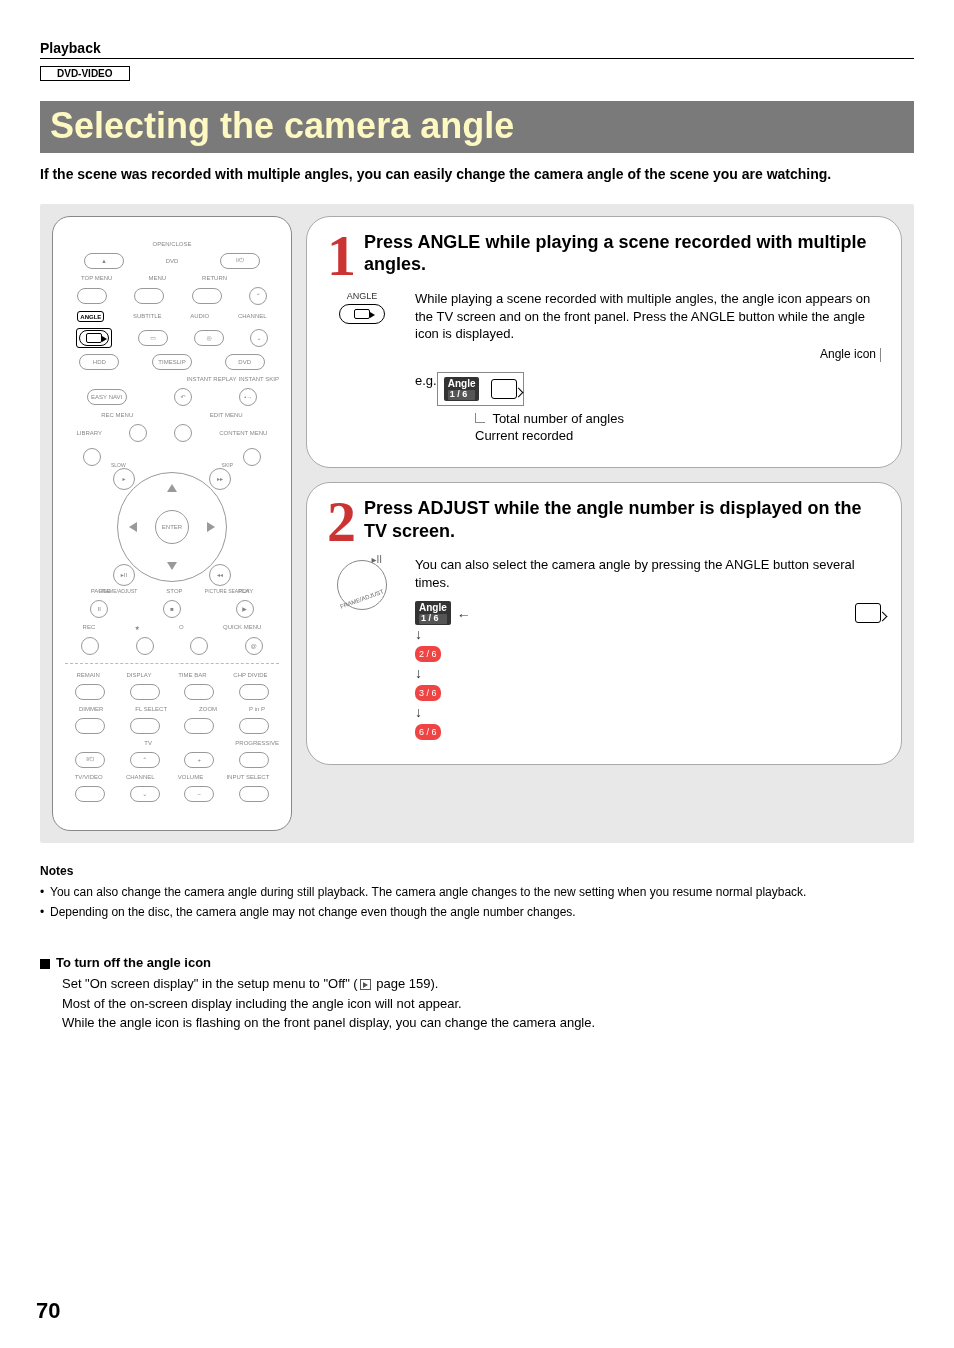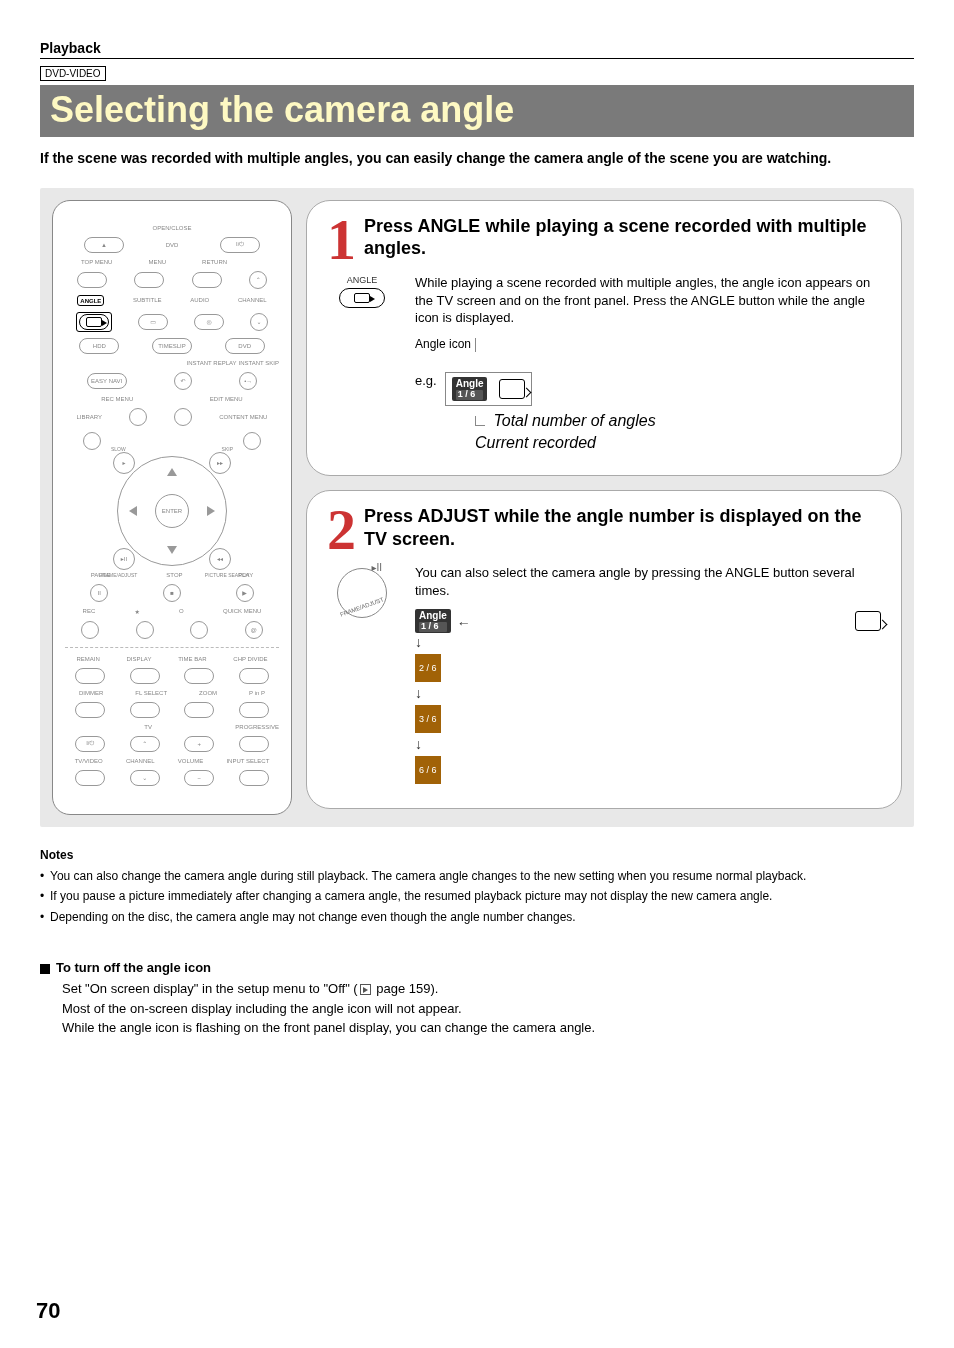--- a/index.html
+++ b/index.html
@@ -15,24 +15,24 @@
   .section-header {
     font-weight: bold;
     font-size: 14px;
     border-bottom: 1px solid #000;
     padding-bottom: 2px;
     margin-bottom: 4px;
   }
   .badge {
     display: inline-block;
     border: 1px solid #000;
-    padding: 1px 4px;
+    padding: 1px 16px;
     font-size: 10px;
-    font-weight: normal;
-    margin-bottom: 4px;
+    font-weight: bold;
+    margin-bottom: 20px;
   }
   .title-bar {
     background: #7a7a7a;
     color: #fef9c3;
     font-size: 36px;
     font-weight: bold;
     padding: 4px 10px 6px 10px;
     margin-bottom: 12px;
   }
   .intro {
@@ -101,31 +101,31 @@
   .cam-ico::before{content:"";position:absolute;right:-6px;top:2px;width:0;height:0;border-style:solid;border-width:3px 0 3px 5px;border-color:transparent transparent transparent #000;}
   .adjust-btn{width:50px;height:50px;border:1px solid #888;border-radius:50%;position:relative;margin:4px auto 0 auto;}
   .adjust-btn .txt{position:absolute;bottom:6px;left:0;right:0;text-align:center;font-size:6px;color:#666;transform:rotate(-20deg);}
   .adjust-btn .tick{position:absolute;top:-8px;right:4px;font-size:10px;color:#666;}
 
   .angle-chip{
     display:inline-block;background:#333;color:#fff;font-size:10px;font-weight:bold;
     padding:1px 4px;border-radius:2px;line-height:1.1;white-space:pre;
   }
   .angle-chip .sub{display:block;background:#555;margin-top:1px;padding:0 2px;border-radius:1px;font-size:9px;}
-  .angle-small{display:inline-block;background:#a16207;color:#fff;font-size:9px;padding:8px 4px;border-radius:0;margin:2px 0;}
+  .angle-small{display:inline-block;background:#ef4444;color:#fff;font-size:9px;padding:2px 4px;border-radius:7px;margin:2px 0;}
   .down-arrow{font-size:14px;color:#333;}
   .screen-icon{
     width:26px;height:20px;border:1.5px solid #000;border-radius:3px;position:relative;display:inline-block;vertical-align:middle;
   }
   .screen-icon::after{content:"";position:absolute;right:-6px;bottom:2px;width:6px;height:6px;border-right:1.5px solid #000;border-bottom:1.5px solid #000;transform:rotate(-45deg);}
-  .eg-row{display:flex;align-items:flex-start;gap:8px;margin-top:20px;}
+  .eg-row{display:flex;align-items:flex-start;margin-top:10px;}
   .eg-lbl{font-size:13px;}
   .callout{border:1px solid #888;padding:4px 6px;display:inline-flex;gap:6px;align-items:center;}
-  .callout-line{font-size:16px;font-style:italic;}
-  .angle-icon-lbl{font-size:12px;text-align:left;margin-top:9px;}
+  .callout-line{font-size:13px;}
+  .angle-icon-lbl{font-size:12px;text-align:right;margin-top:3px;}
   .angle-icon-lbl .line-down{border-right:1px solid #888;height:14px;display:inline-block;margin-left:4px;vertical-align:bottom;}
 
   .notes{margin-top:20px;font-size:12px;line-height:1.4;}
   .notes h4{font-size:12px;font-weight:bold;margin-bottom:4px;}
   .notes ul{list-style:none;}
   .notes li{padding-left:10px;position:relative;margin-bottom:4px;}
   .notes li::before{content:"•";position:absolute;left:0;}
 
   .subhead{margin-top:34px;font-size:13px;font-weight:bold;}
   .subhead .blk{display:inline-block;width:10px;height:10px;background:#000;margin-right:6px;vertical-align:middle;}
@@ -383,21 +383,20 @@
         </div>
       </div>
     </div>
   </div>
 </div>
 
 <div class="notes">
   <h4>Notes</h4>
   <ul>
     <li>You can also change the camera angle during still playback. The camera angle changes to the new setting when you resume normal playback.</li>
-    <li>If you pause a picture immediately after changing a camera angle, the resumed playback picture may not display the new camera angle.</li>
     <li>Depending on the disc, the camera angle may not change even though the angle number changes.</li>
   </ul>
 </div>
 
 <div class="subhead">
   <span class="blk"></span><span>To turn off the angle icon</span>
 </div>
 <div class="subtext">
   <span>Set "On screen display" in the setup menu to "Off"  (</span><span class="pg-arrow"></span><span> page 159).</span><br>
   <span>Most of the on-screen display including the angle icon will not appear.</span><br>

